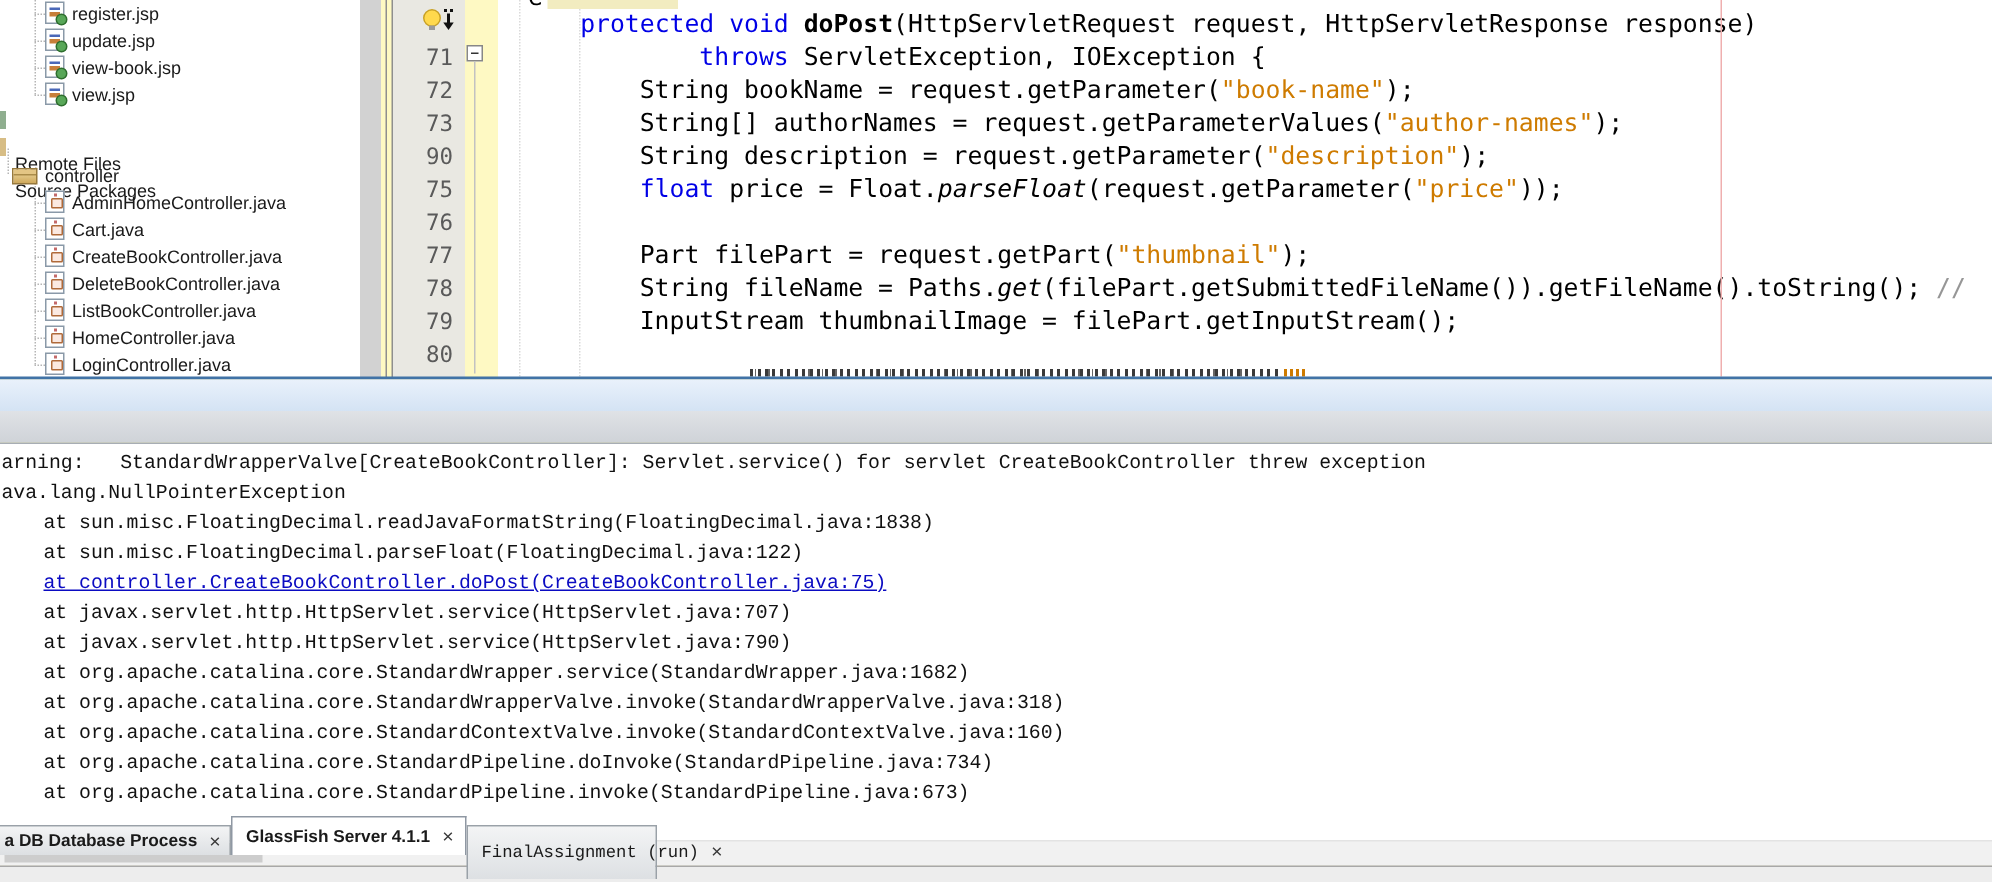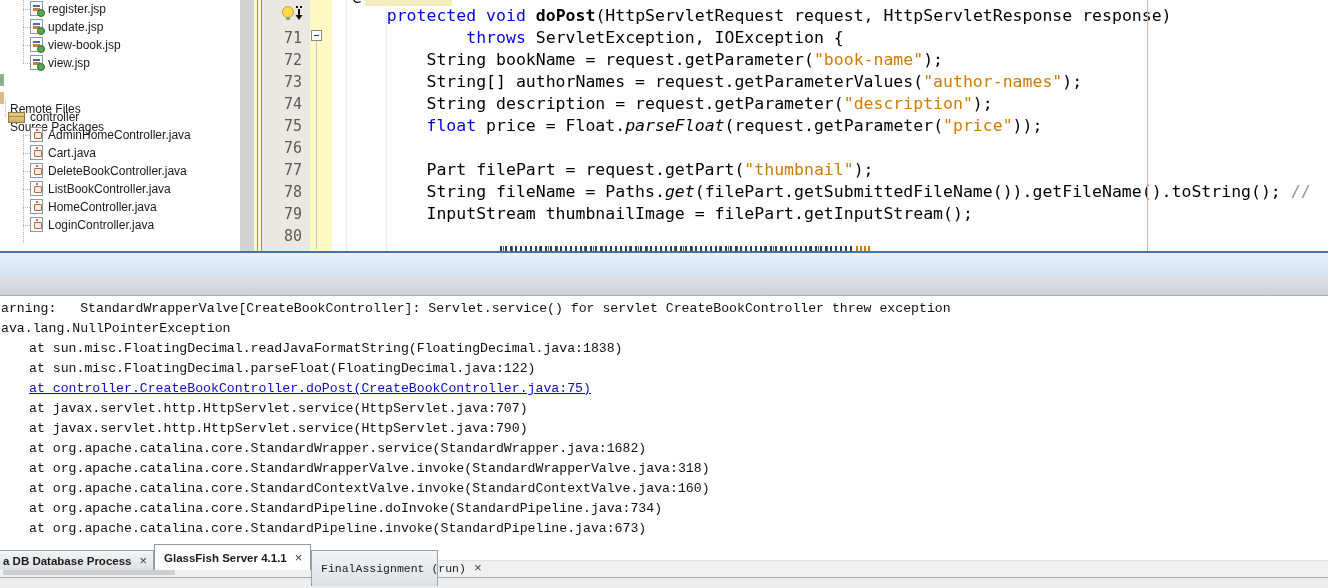--- a/index.html
+++ b/index.html
@@ -143,20 +143,25 @@
         <span class="tlabel">AdminHomeController.java</span>
       </div>
       <div class="trow t-java">
         <span class="stub"></span>
         <span class="ticon ticon-java"></span>
         <span class="tlabel">Cart.java</span>
       </div>
       <div class="trow t-java">
         <span class="stub"></span>
         <span class="ticon ticon-java"></span>
+        <span class="tlabel">CreateBookController.java</span>
+      </div>
+      <div class="trow t-java">
+        <span class="stub"></span>
+        <span class="ticon ticon-java"></span>
         <span class="tlabel">DeleteBookController.java</span>
       </div>
       <div class="trow t-java">
         <span class="stub"></span>
         <span class="ticon ticon-java"></span>
         <span class="tlabel">ListBookController.java</span>
       </div>
       <div class="trow t-java">
         <span class="stub"></span>
         <span class="ticon ticon-java"></span>
@@ -169,21 +174,21 @@
       </div>
     </div>
   <div class="tree-sb"></div>
   <div class="vline1"></div>
   <div class="vline2"></div>
 
   <div class="gutter">
       <div class="gnum">71</div>
       <div class="gnum">72</div>
       <div class="gnum">73</div>
-      <div class="gnum">74</div>
+      <div class="gnum">90</div>
       <div class="gnum">75</div>
       <div class="gnum">76</div>
       <div class="gnum">77</div>
       <div class="gnum">78</div>
       <div class="gnum">79</div>
       <div class="gnum">80</div>
     </div>
   <svg class="bulb" width="26" height="18">
     <circle cx="7" cy="7" r="5.5" fill="#ffd94d" stroke="#c9a227"></circle>
     <rect x="5" y="12" width="4" height="3" fill="#9a9a9a"></rect>

